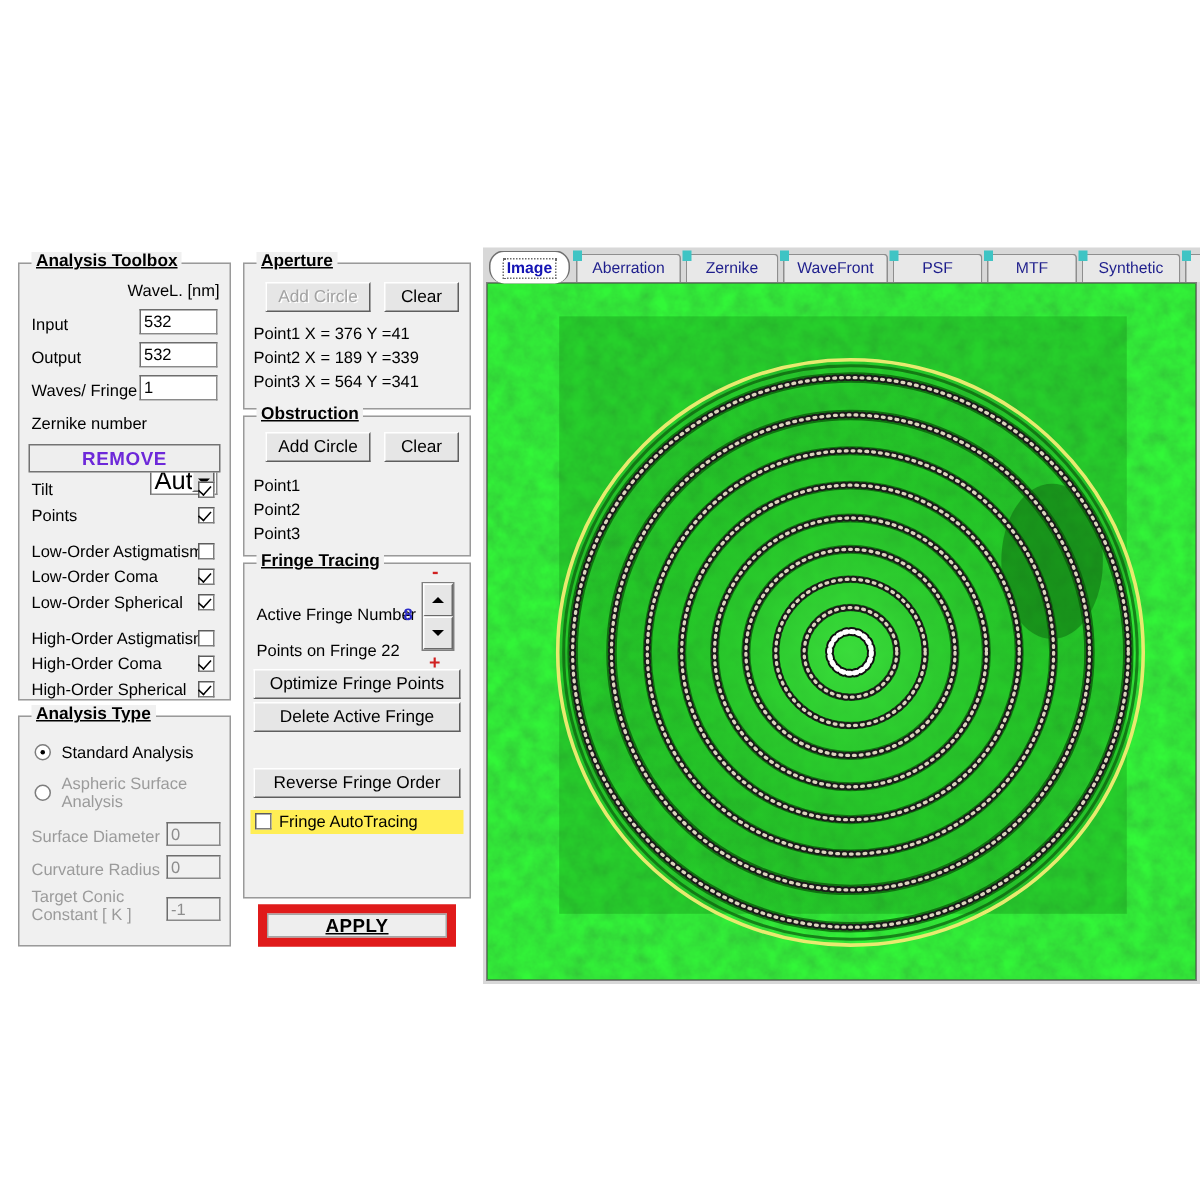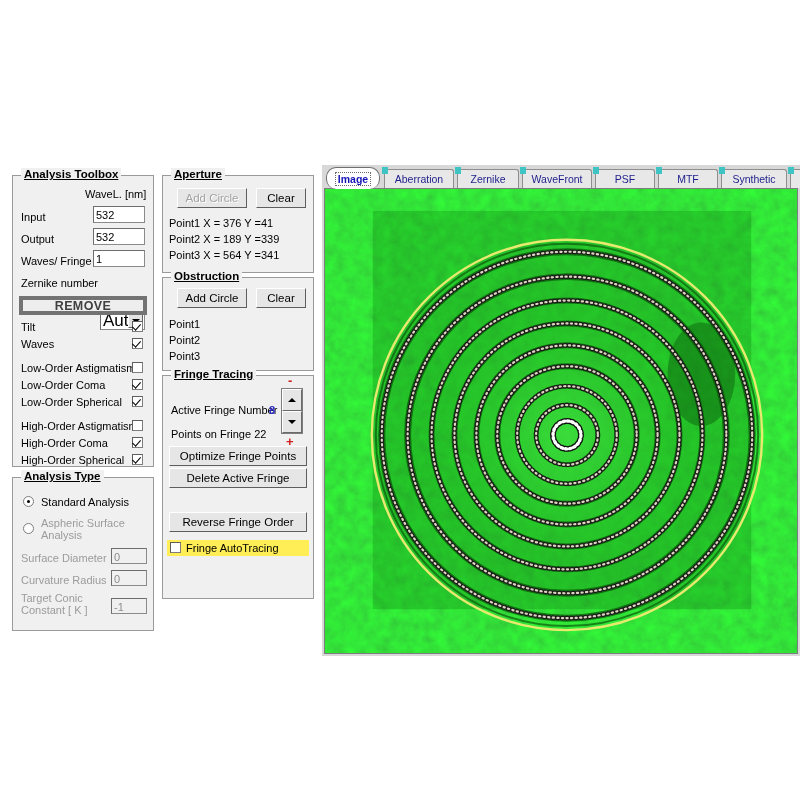--- a/index.html
+++ b/index.html
@@ -60,22 +60,22 @@
     position:absolute;right:1px;top:1px;width:15px;bottom:1px;background:#e3e3e3;
     border:1px solid #fff;border-right-color:#626262;border-bottom-color:#626262;
     box-sizing:border-box;display:flex;align-items:center;justify-content:center;
   }
   .tri-d{width:0;height:0;border-left:4px solid transparent;border-right:4px solid transparent;border-top:4px solid #000;}
   .tri-u{width:0;height:0;border-left:4px solid transparent;border-right:4px solid transparent;border-bottom:4px solid #000;}
 
   
   #panel-left{position:absolute;left:4px;top:2px;width:150px;height:470px;}
   #remove-btn{
-    position:absolute;background:#eeeeee;border:4px solid #737373;
-    box-sizing:border-box;color:#404040;font-weight:bold;font-size:12.5px;
+    position:absolute;background:#eeeeee;border:1px solid #737373;
+    box-sizing:border-box;color:#6d28d9;font-weight:bold;font-size:12.5px;
     display:flex;align-items:center;justify-content:center;letter-spacing:.4px;
   }
 
   
   #panel-mid{position:absolute;left:158px;top:2px;width:160px;height:480px;}
   .ptline{position:absolute;white-space:nowrap;font-size:11px;}
   .spin{
     position:absolute;width:22px;height:46px;background:#fff;
     border:1px solid #7e7e7e;box-sizing:border-box;
   }
@@ -150,21 +150,21 @@
         <span class="arrowbox">
             <span class="tri-d"></span>
           </span>
       </div>
 
       <div id="remove-btn" style="left:6px;top:120px;width:128px;height:19px;">REMOVE</div>
 
       <div class="lbl" style="left:8px;top:145px;">Tilt</div>
       <div class="cbx on" style="left:119px;top:145px;"></div>
 
-      <div class="lbl" style="left:8px;top:162px;">Waves</div>
+      <div class="lbl" style="left:8px;top:162px;">Points</div>
       <div class="cbx on" style="left:119px;top:162px;"></div>
 
       <div class="lbl" style="left:8px;top:186px;">Low-Order  Astigmatism</div>
       <div class="cbx" style="left:119px;top:186px;"></div>
 
       <div class="lbl" style="left:8px;top:203px;">Low-Order  Coma</div>
       <div class="cbx on" style="left:119px;top:203px;"></div>
 
       <div class="lbl" style="left:8px;top:220px;">Low-Order  Spherical</div>
       <div class="cbx on" style="left:119px;top:220px;"></div>
@@ -242,20 +242,23 @@
       <div class="btn" style="left:6px;top:92px;width:138px;height:20px;">Delete Active Fringe</div>
       <div class="btn" style="left:6px;top:136px;width:138px;height:20px;">Reverse  Fringe Order</div>
 
       <div id="autotrace-row" style="left:4px;top:164px;width:142px;height:16px;">
         <div class="cbx" style="left:3px;top:2px;"></div>
         <div class="lbl" style="left:19px;top:2px;">Fringe AutoTracing</div>
       </div>
 
     </div>
 
+    <div id="apply-wrap" style="left:14px;top:436px;width:132px;height:28px;">
+      <div id="apply-btn">APPLY</div>
+    </div>
   </div>
 
   <div id="panel-right">
     <div id="tabstrip">
       <div class="tab active" style="left:4px;width:54px;">
         <span class="tabinner">Image</span>
       </div>
       <div class="tabnub" style="left:60px;"></div>
       <div class="tab" style="left:62px;width:70px;">
         <span>Aberration</span>

